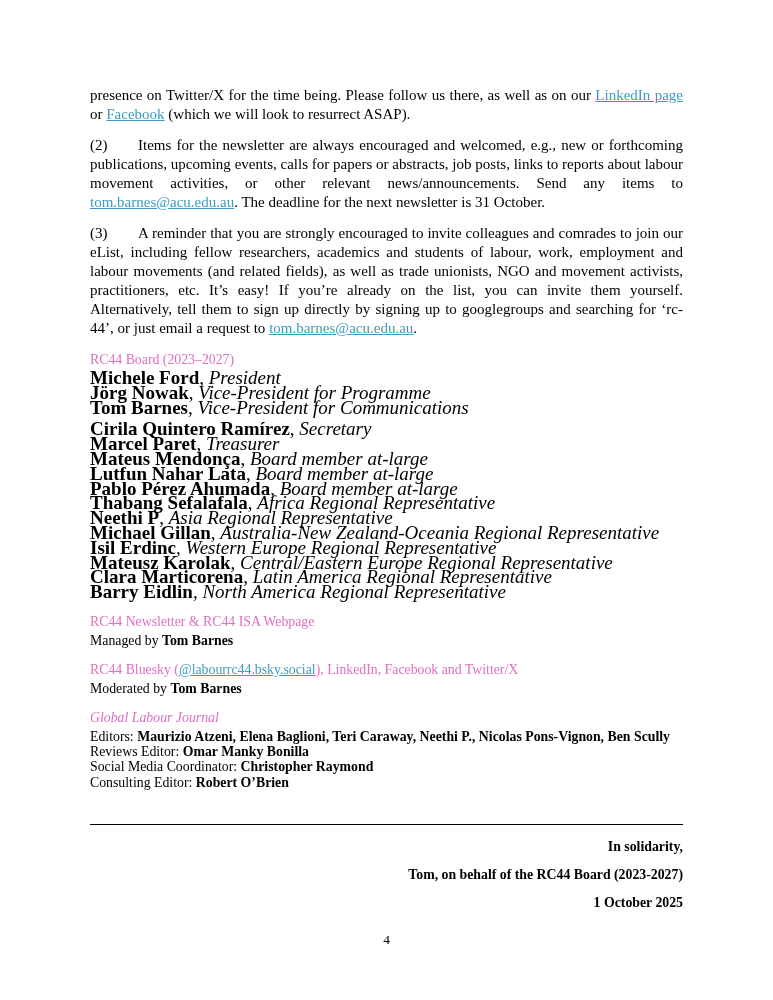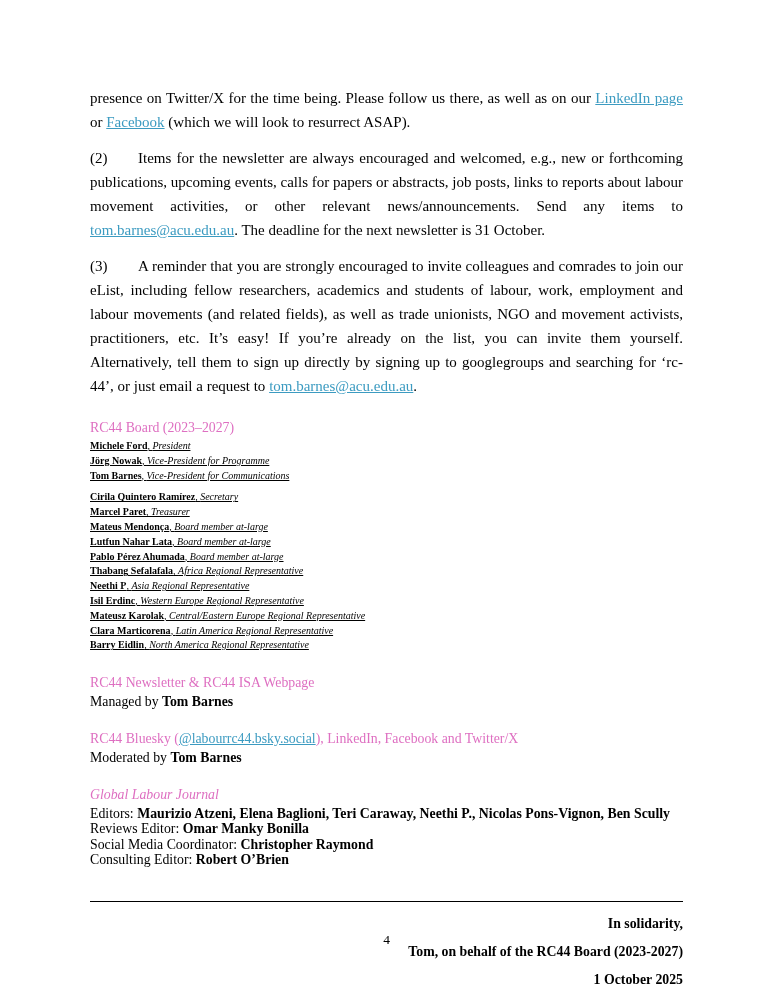--- a/index.html
+++ b/index.html
@@ -6,31 +6,31 @@
     --link:#3C9BC1;
     --pink:#DE6FC1;
     --title:#3A3A3A;
   }
   html,body{margin:0;padding:0;background:#ffffff;}
   .page{
     width:773px;height:1000px;box-sizing:border-box;
     padding:86px 90px 30px 90px;position:relative;overflow:hidden;
     font-family:"Liberation Serif",serif;color:#000;background:#fff;
   }
-  p.body{font-size:15px;line-height:24px;margin:0 0 12px 0;text-align:justify;}
+  p.body{font-size:15px;line-height:19px;margin:0 0 12px 0;text-align:justify;}
   .para-label{display:inline-block;width:48px;}
   .run-link,.hlink{color:var(--link);text-decoration:underline;cursor:pointer;}
   .run-pink{color:var(--pink);}
   h1.doc-title{
     font-family:"Liberation Sans",sans-serif;font-size:32px;font-weight:400;
     color:var(--title);margin:14px 0 10px 0;letter-spacing:0;
   }
-  .pink-heading{color:var(--pink);font-size:13.8px;line-height:15px;margin:22px 0 4px 0;}
+  .pink-heading{color:var(--pink);font-size:13.8px;line-height:15px;margin:14px 0 4px 0;}
   .pink-heading.italic{font-style:italic;}
-  .board{font-size:10px;line-height:14.8px;text-decoration:underline;}
+  .board{font-size:19px;line-height:14.8px;}
   .board .group{margin:0 0 7px 0;}
   .bname{font-weight:bold;}
   .brole{font-style:italic;}
   .small-line{font-size:13.8px;line-height:15px;margin:0 0 2px 0;}
   .journal-line{font-size:13.8px;line-height:15.2px;margin:0;}
   .bold{font-weight:bold;}
   hr.divider{border:none;border-top:1.6px solid #000;margin:34px 0 14px 0;}
   .closing p{font-size:13.8px;line-height:15px;font-weight:bold;margin:0 0 13px 0;text-align:right;}
   .page-number{position:absolute;left:0;right:0;bottom:52px;text-align:center;font-size:13.5px;}
 </style>
@@ -55,20 +55,21 @@
         <div><span class="bname">Tom Barnes</span><span>, </span><span class="brole">Vice-President for Communications</span></div>
       </div>
     <div class="group">
         <div><span class="bname">Cirila Quintero Ramírez</span><span>, </span><span class="brole">Secretary</span></div>
         <div><span class="bname">Marcel Paret</span><span>, </span><span class="brole">Treasurer</span></div>
         <div><span class="bname">Mateus Mendonça</span><span>, </span><span class="brole">Board member at-large</span></div>
         <div><span class="bname">Lutfun Nahar Lata</span><span>, </span><span class="brole">Board member at-large</span></div>
         <div><span class="bname">Pablo Pérez Ahumada</span><span>, </span><span class="brole">Board member at-large</span></div>
         <div><span class="bname">Thabang Sefalafala</span><span>, </span><span class="brole">Africa Regional Representative</span></div>
         <div><span class="bname">Neethi P</span><span>, </span><span class="brole">Asia Regional Representative</span></div>
+        <div><span class="bname">Michael Gillan</span><span>, </span><span class="brole">Australia-New Zealand-Oceania Regional Representative</span></div>
         <div><span class="bname">Isil Erdinc</span><span>, </span><span class="brole">Western Europe Regional Representative</span></div>
         <div><span class="bname">Mateusz Karolak</span><span>, </span><span class="brole">Central/Eastern Europe Regional Representative</span></div>
         <div><span class="bname">Clara Marticorena</span><span>, </span><span class="brole">Latin America Regional Representative</span></div>
         <div><span class="bname">Barry Eidlin</span><span>, </span><span class="brole">North America Regional Representative</span></div>
       </div>
   </div>
 
   <div class="pink-heading">RC44 Newsletter &amp; RC44 ISA Webpage</div>
   <div class="small-line"><span>Managed by </span><span class="bold">Tom Barnes</span></div>
 

